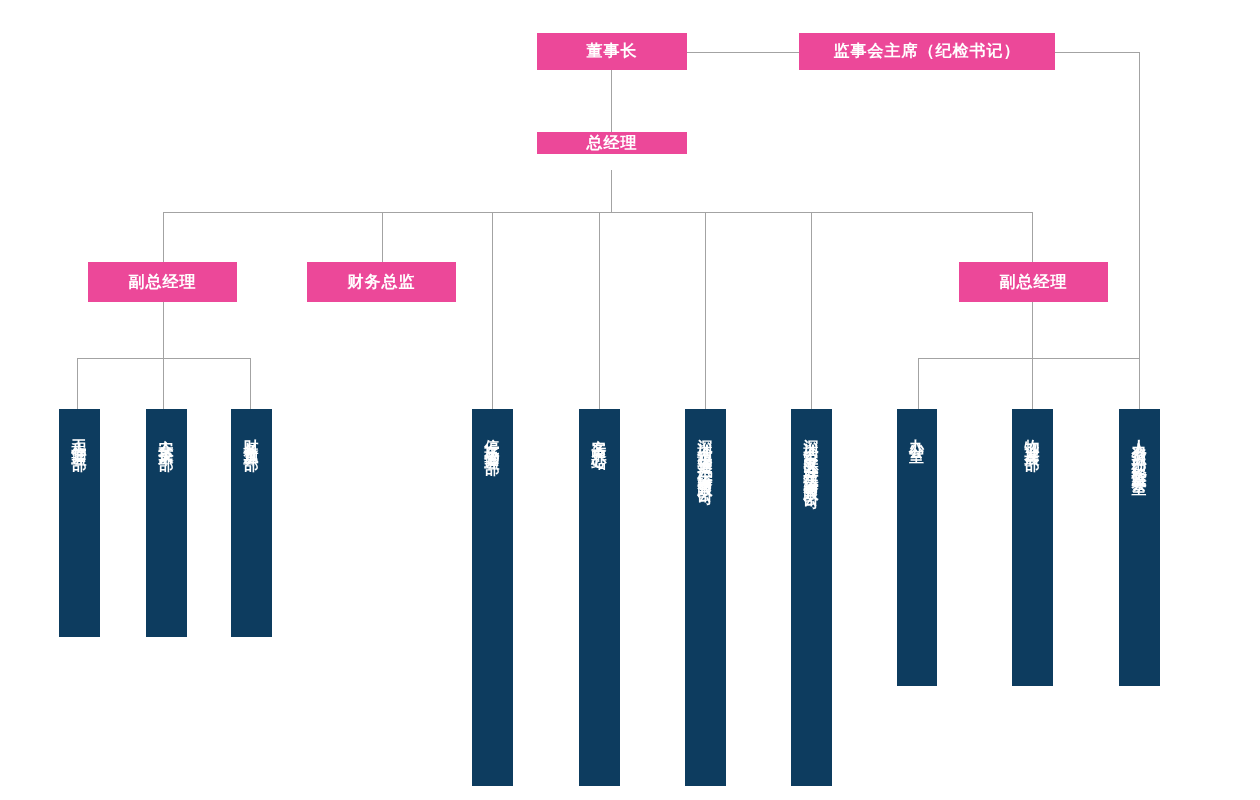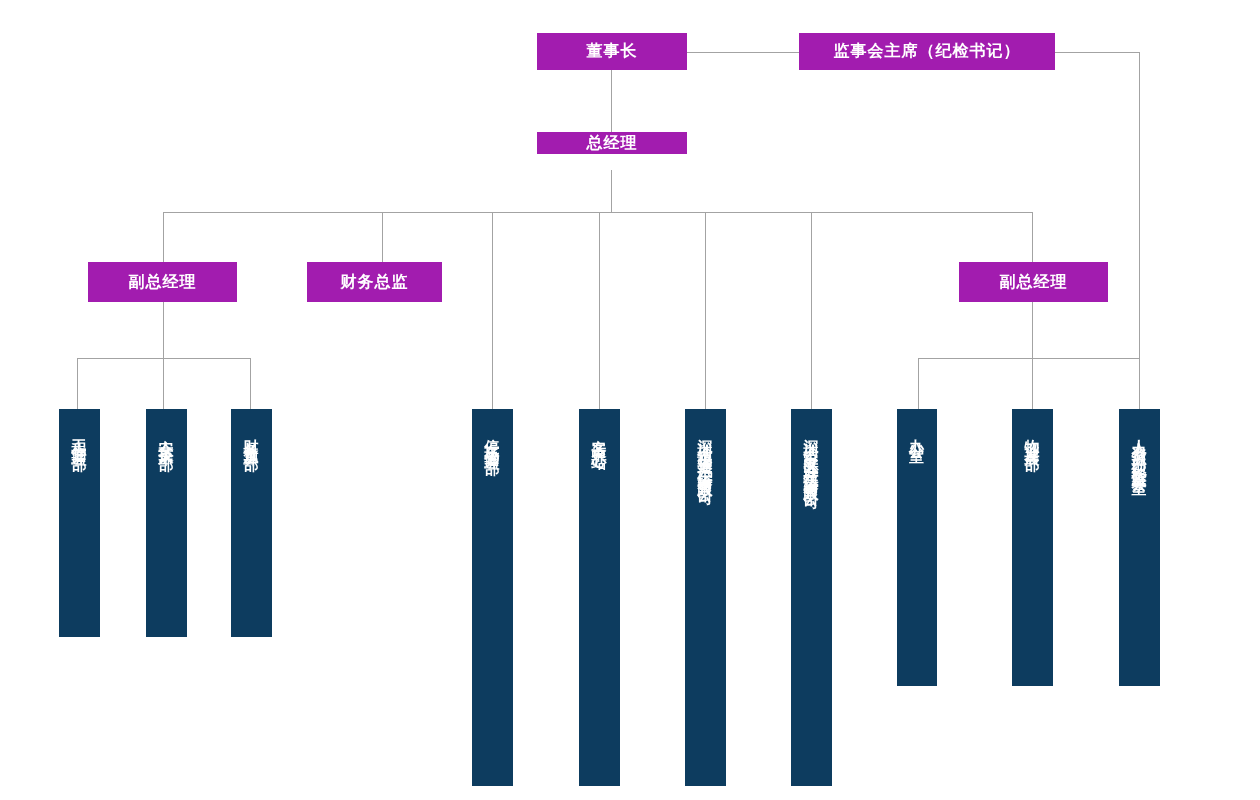--- a/index.html
+++ b/index.html
@@ -14,21 +14,21 @@
     height: 800px;
     background: #ffffff;
     overflow: hidden;
   }
   .line {
     position: absolute;
     background: #a3a3a3;
   }
   .hbox {
     position: absolute;
-    background: #a21caf;
+    background: #ec4899;
     color: #ffffff;
     display: flex;
     align-items: center;
     justify-content: center;
     font-size: 16px;
     font-weight: bold;
     letter-spacing: 1px;
     white-space: nowrap;
   }
   .vbox {
@@ -73,21 +73,21 @@
   <div class="line" style="left:1032px;top:302px; width:1px;   height:107px;"></div>
   <div class="line" style="left:918px; top:358px; width:221px; height:1px;"></div>
   <div class="line" style="left:918px; top:358px; width:1px;   height:51px;"></div>
 
   <div class="hbox" style="left:537px; top:33px; width:150px; height:37px;">董事长</div>
   <div class="hbox" style="left:799px; top:33px; width:256px; height:37px;">监事会主席（纪检书记）</div>
 
   <div class="hbox" style="left:537px; top:132px; width:150px; height:22px;">总经理</div>
 
   <div class="hbox" style="left:88px; top:262px; width:149px; height:40px;">副总经理</div>
-  <div class="hbox" style="left:307px; top:262px; width:135px; height:40px;">财务总监</div>
+  <div class="hbox" style="left:307px; top:262px; width:149px; height:40px;">财务总监</div>
   <div class="hbox" style="left:959px; top:262px; width:149px; height:40px;">副总经理</div>
 
   <div class="vbox" style="left:59px; top:409px; width:41px; height:228px;">
     <span class="vtext">工程管理部</span>
   </div>
   <div class="vbox" style="left:146px; top:409px; width:41px; height:228px;">
     <span class="vtext">安全技术部</span>
   </div>
   <div class="vbox" style="left:231px; top:409px; width:41px; height:228px;">
     <span class="vtext">财务预算部</span>

